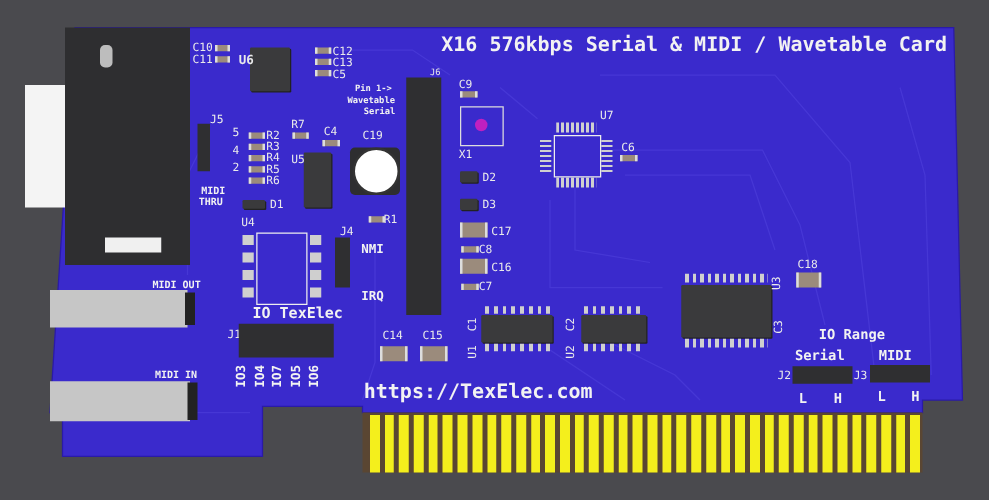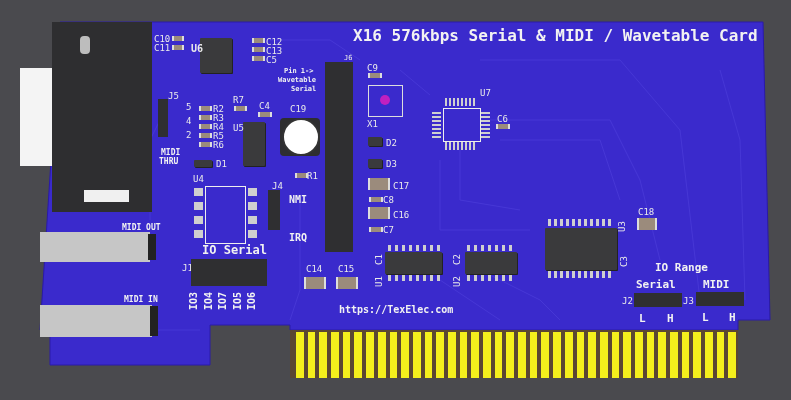--- a/index.html
+++ b/index.html
@@ -89,21 +89,21 @@
   <div class="abs" style="left:80px;top:36px;width:10px;height:18px;background:#bdbdbd;border-radius:4px;"></div>
 
   <div class="jack" style="left:40px;top:232px;width:110px;height:30px;"></div>
   <div class="abs" style="left:148px;top:234px;width:8px;height:26px;background:#222;"></div>
   <div class="jack" style="left:40px;top:305px;width:112px;height:32px;"></div>
   <div class="abs" style="left:150px;top:306px;width:8px;height:30px;background:#222;"></div>
   <div class="silk" style="left:122px;top:224px;font-size:8px;">MIDI OUT</div>
   <div class="silk" style="left:124px;top:296px;font-size:8px;">MIDI IN</div>
 
   <div class="silk" style="left:353px;top:28px;font-size:16px;">X16 576kbps Serial &amp; MIDI / Wavetable Card</div>
-  <div class="silk" style="left:291px;top:305px;font-size:10px;margin-left:48px;">https://TexElec.com</div>
+  <div class="silk" style="left:291px;top:305px;font-size:16px;">https://TexElec.com</div>
 
   <div class="chip" style="left:200px;top:38px;width:32px;height:35px;"></div>
   <div class="ref" style="left:191px;top:44px;font-size:10px;font-weight:bold;">U6</div>
   <div class="ref" style="left:154px;top:35px;">C10</div>
   <div class="ref" style="left:154px;top:44px;">C11</div>
   <div class="smd" style="left:172px;top:36px;width:8px;height:5px;"></div>
   <div class="smd" style="left:172px;top:45px;width:8px;height:5px;"></div>
   <div class="ref" style="left:266px;top:38px;">C12</div>
   <div class="ref" style="left:266px;top:47px;">C13</div>
   <div class="ref" style="left:266px;top:56px;">C5</div>
@@ -211,21 +211,21 @@
   <div class="ref" style="left:617px;top:222px;transform:rotate(-90deg);">U3</div>
   <div class="ref" style="left:619px;top:257px;transform:rotate(-90deg);">C3</div>
   <div class="smd" style="left:637px;top:218px;width:16px;height:12px;"></div>
   <div class="ref" style="left:638px;top:208px;">C18</div>
 
   <div class="smd" style="left:304px;top:277px;width:18px;height:12px;"></div>
   <div class="ref" style="left:306px;top:265px;">C14</div>
   <div class="smd" style="left:336px;top:277px;width:18px;height:12px;"></div>
   <div class="ref" style="left:338px;top:265px;">C15</div>
 
-  <div class="silk" style="left:202px;top:244px;font-size:12px;">IO Serial</div>
+  <div class="silk" style="left:202px;top:244px;font-size:12px;">IO TexElec</div>
   <div class="ref" style="left:182px;top:264px;">J1</div>
   <div class="hdr" style="left:191px;top:259px;width:76px;height:27px;"></div>
   <div class="abs" style="left:195px;top:290px;width:72px;height:26px;display:flex;justify-content:space-between;">
     <div class="silk" style="position:relative;font-size:10px;transform:rotate(-90deg);transform-origin:center;width:14px;">IO3</div>
     <div class="silk" style="position:relative;font-size:10px;transform:rotate(-90deg);width:14px;">IO4</div>
     <div class="silk" style="position:relative;font-size:10px;transform:rotate(-90deg);width:14px;">IO7</div>
     <div class="silk" style="position:relative;font-size:10px;transform:rotate(-90deg);width:14px;">IO5</div>
     <div class="silk" style="position:relative;font-size:10px;transform:rotate(-90deg);width:14px;">IO6</div>
   </div>
 

